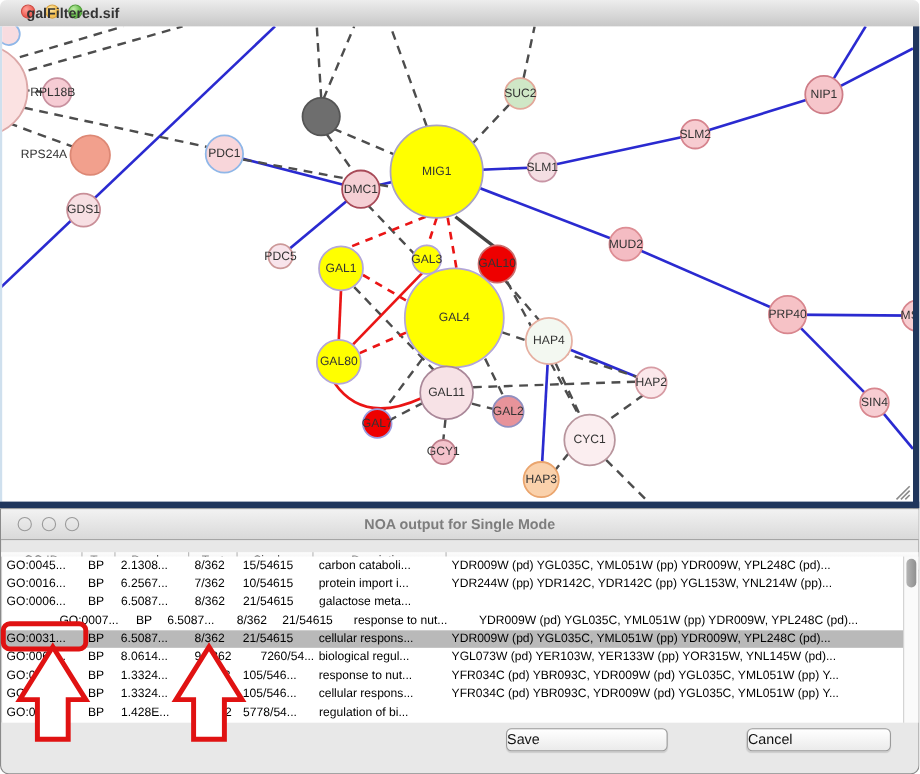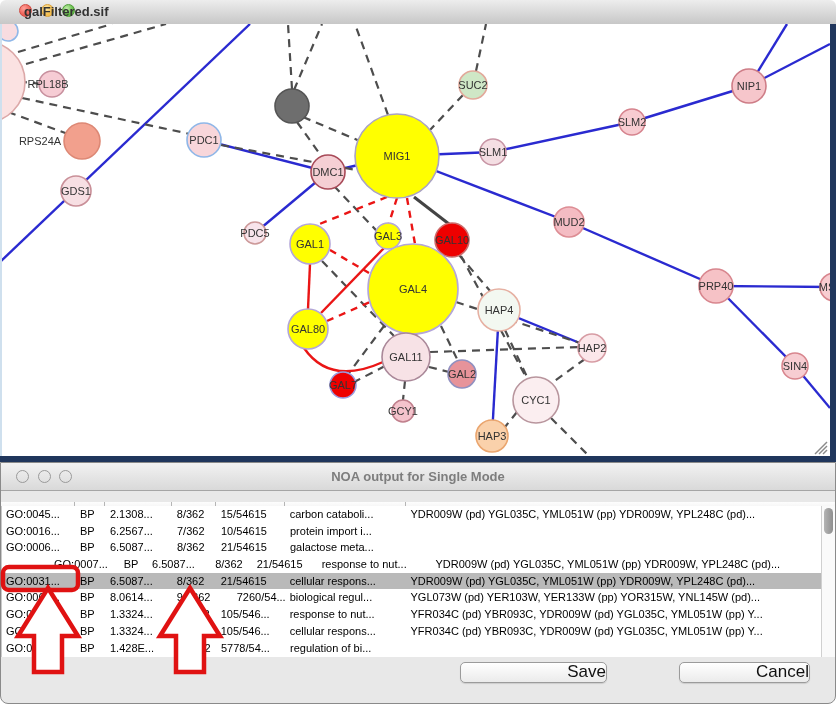--- a/index.html
+++ b/index.html
@@ -54,22 +54,22 @@
          overflow:hidden;border-left:1px solid #c9c9c9;box-sizing:border-box;}
   .trow{display:flex;height:16.7px;line-height:16.7px;background:#fff;}
   .trow.sel{background:#b9b9b9;}
   .td{font-size:11px;color:#000;padding-left:4px;box-sizing:border-box;
       overflow:hidden;white-space:nowrap;}
   .scroll{position:absolute;left:820px;top:43px;width:14px;height:151px;background:#fafafa;
           border-left:1px solid #d0d0d0;box-sizing:border-box;}
   .thumb{position:absolute;left:2px;top:2px;width:9px;height:26px;border-radius:5px;
          background:linear-gradient(90deg,#b4b4b4,#8f8f8f);}
   .mac-btn{position:absolute;top:199px;height:19px;border:1px solid #9b9b9b;border-radius:5px;
-           background:linear-gradient(#ffffff,#ebebeb);font-size:17px;color:#111;
-           font-family:"Liberation Sans",sans-serif;text-align:right;line-height:17px;
+           background:linear-gradient(#ffffff,#ebebeb);font-size:13px;color:#111;
+           font-family:"Liberation Sans",sans-serif;text-align:left;line-height:17px;
            box-shadow:0 1px 1px rgba(0,0,0,.12);}
   .btn-save{left:459px;width:145px;}
   .btn-cancel{left:678px;width:129px;}
 
   
   .annot{position:absolute;left:0;top:0;pointer-events:none;z-index:50;}
 </style>
 </head>
 <body>
 
@@ -296,20 +296,21 @@
           <div class="td" style="width: 121px;">carbon cataboli...</div>
           <div class="td" style="width: 415px;">YDR009W (pd) YGL035C, YML051W (pp) YDR009W, YPL248C (pd)...</div>
         </div>
         <div class="trow">
           <div class="td" style="width: 74px;">GO:0016...</div>
           <div class="td" style="width: 30px;">BP</div>
           <div class="td" style="width: 67px;">6.2567...</div>
           <div class="td" style="width: 44px;">7/362</div>
           <div class="td" style="width: 69px;">10/54615</div>
           <div class="td" style="width: 121px;">protein import i...</div>
+          <div class="td" style="width: 415px;">YDR244W (pp) YDR142C, YDR142C (pp) YGL153W, YNL214W (pp)...</div>
         </div>
         <div class="trow">
           <div class="td" style="width: 74px;">GO:0006...</div>
           <div class="td" style="width: 30px;">BP</div>
           <div class="td" style="width: 67px;">6.5087...</div>
           <div class="td" style="width: 44px;">8/362</div>
           <div class="td" style="width: 69px;">21/54615</div>
           <div class="td" style="width: 121px;">galactose meta...</div>
         </div>
         <div class="trow">

